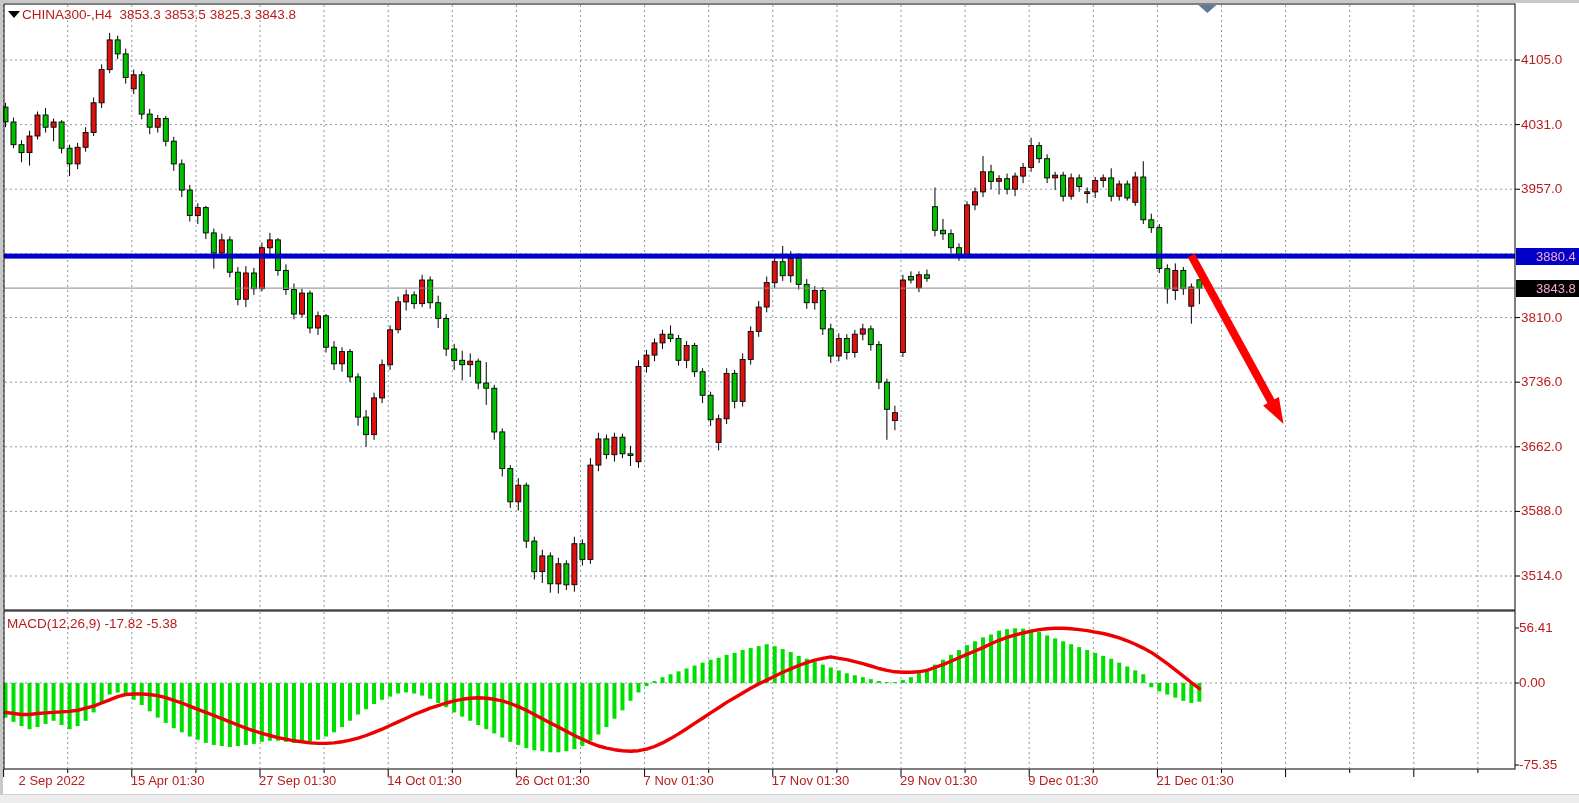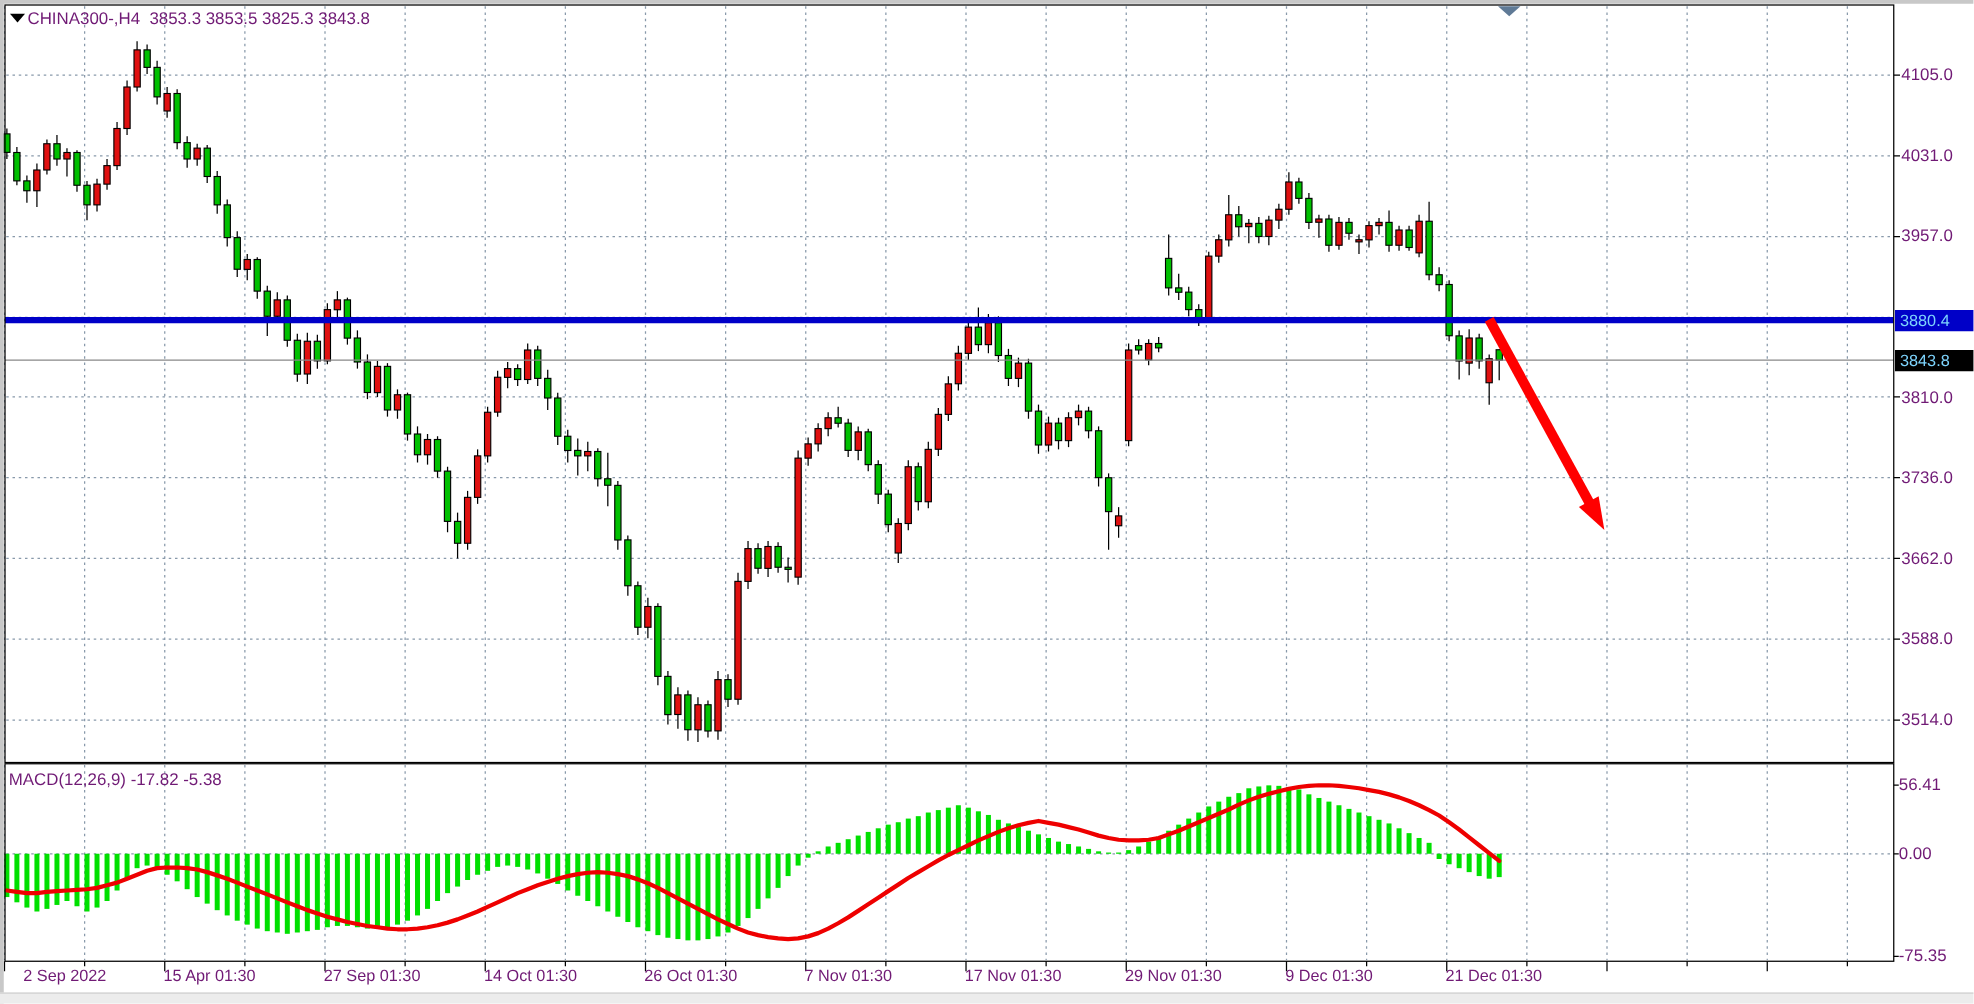--- a/index.html
+++ b/index.html
@@ -1,31 +1,31 @@
 <!DOCTYPE html>
 <html><head>
 <meta charset="utf-8">
 <style>
   html,body{margin:0;padding:0;background:#fff;}
   #screen{position:relative;width:1579px;height:803px;background:#fff;overflow:hidden;
           font-family:"Liberation Sans","DejaVu Sans",sans-serif;}
   #frame-top{position:absolute;left:0;top:0;width:1579px;height:3px;background:#c8c8c8;}
   #frame-left{position:absolute;left:0;top:0;width:3px;height:803px;background:#c8c8c8;}
   #chart-svg{position:absolute;left:0;top:0;}
-  .lbl{position:absolute;color:#701a75;white-space:pre;}
+  .lbl{position:absolute;color:#b91c1c;white-space:pre;}
   #symbol-title{left:22px;top:7px;font-size:13.5px;}
   #title-arrow{position:absolute;left:8px;top:11px;width:0;height:0;
                border-left:6px solid transparent;border-right:6px solid transparent;
                border-top:7px solid #000;cursor:pointer;}
   #macd-title{left:7px;top:616px;font-size:13.5px;}
   .price-lbl{left:1521px;font-size:13.5px;}
   .macd-lbl{left:1519px;font-size:13.5px;}
   .time-lbl{top:773px;font-size:13px;}
-  .badge{position:absolute;left:1516px;width:63px;height:17px;color:#7dd3fc;
-         font-size:13px;line-height:17px;padding-left:4px;box-sizing:border-box;}
+  .badge{position:absolute;left:1516px;width:63px;height:17px;color:#f9a8d4;
+         font-size:13px;line-height:17px;padding-left:20px;box-sizing:border-box;}
   #hline-badge{background:#0000c8;}
   #price-badge{background:#000;}
   #bottom-strip{position:absolute;left:0;top:794px;width:1579px;height:9px;
                 background:#ececec;border-top:1px solid #d0d0d0;}
 </style>
 </head>
 <body>
 
 <div id="screen">
   <svg id="chart-svg" width="1579" height="803">

